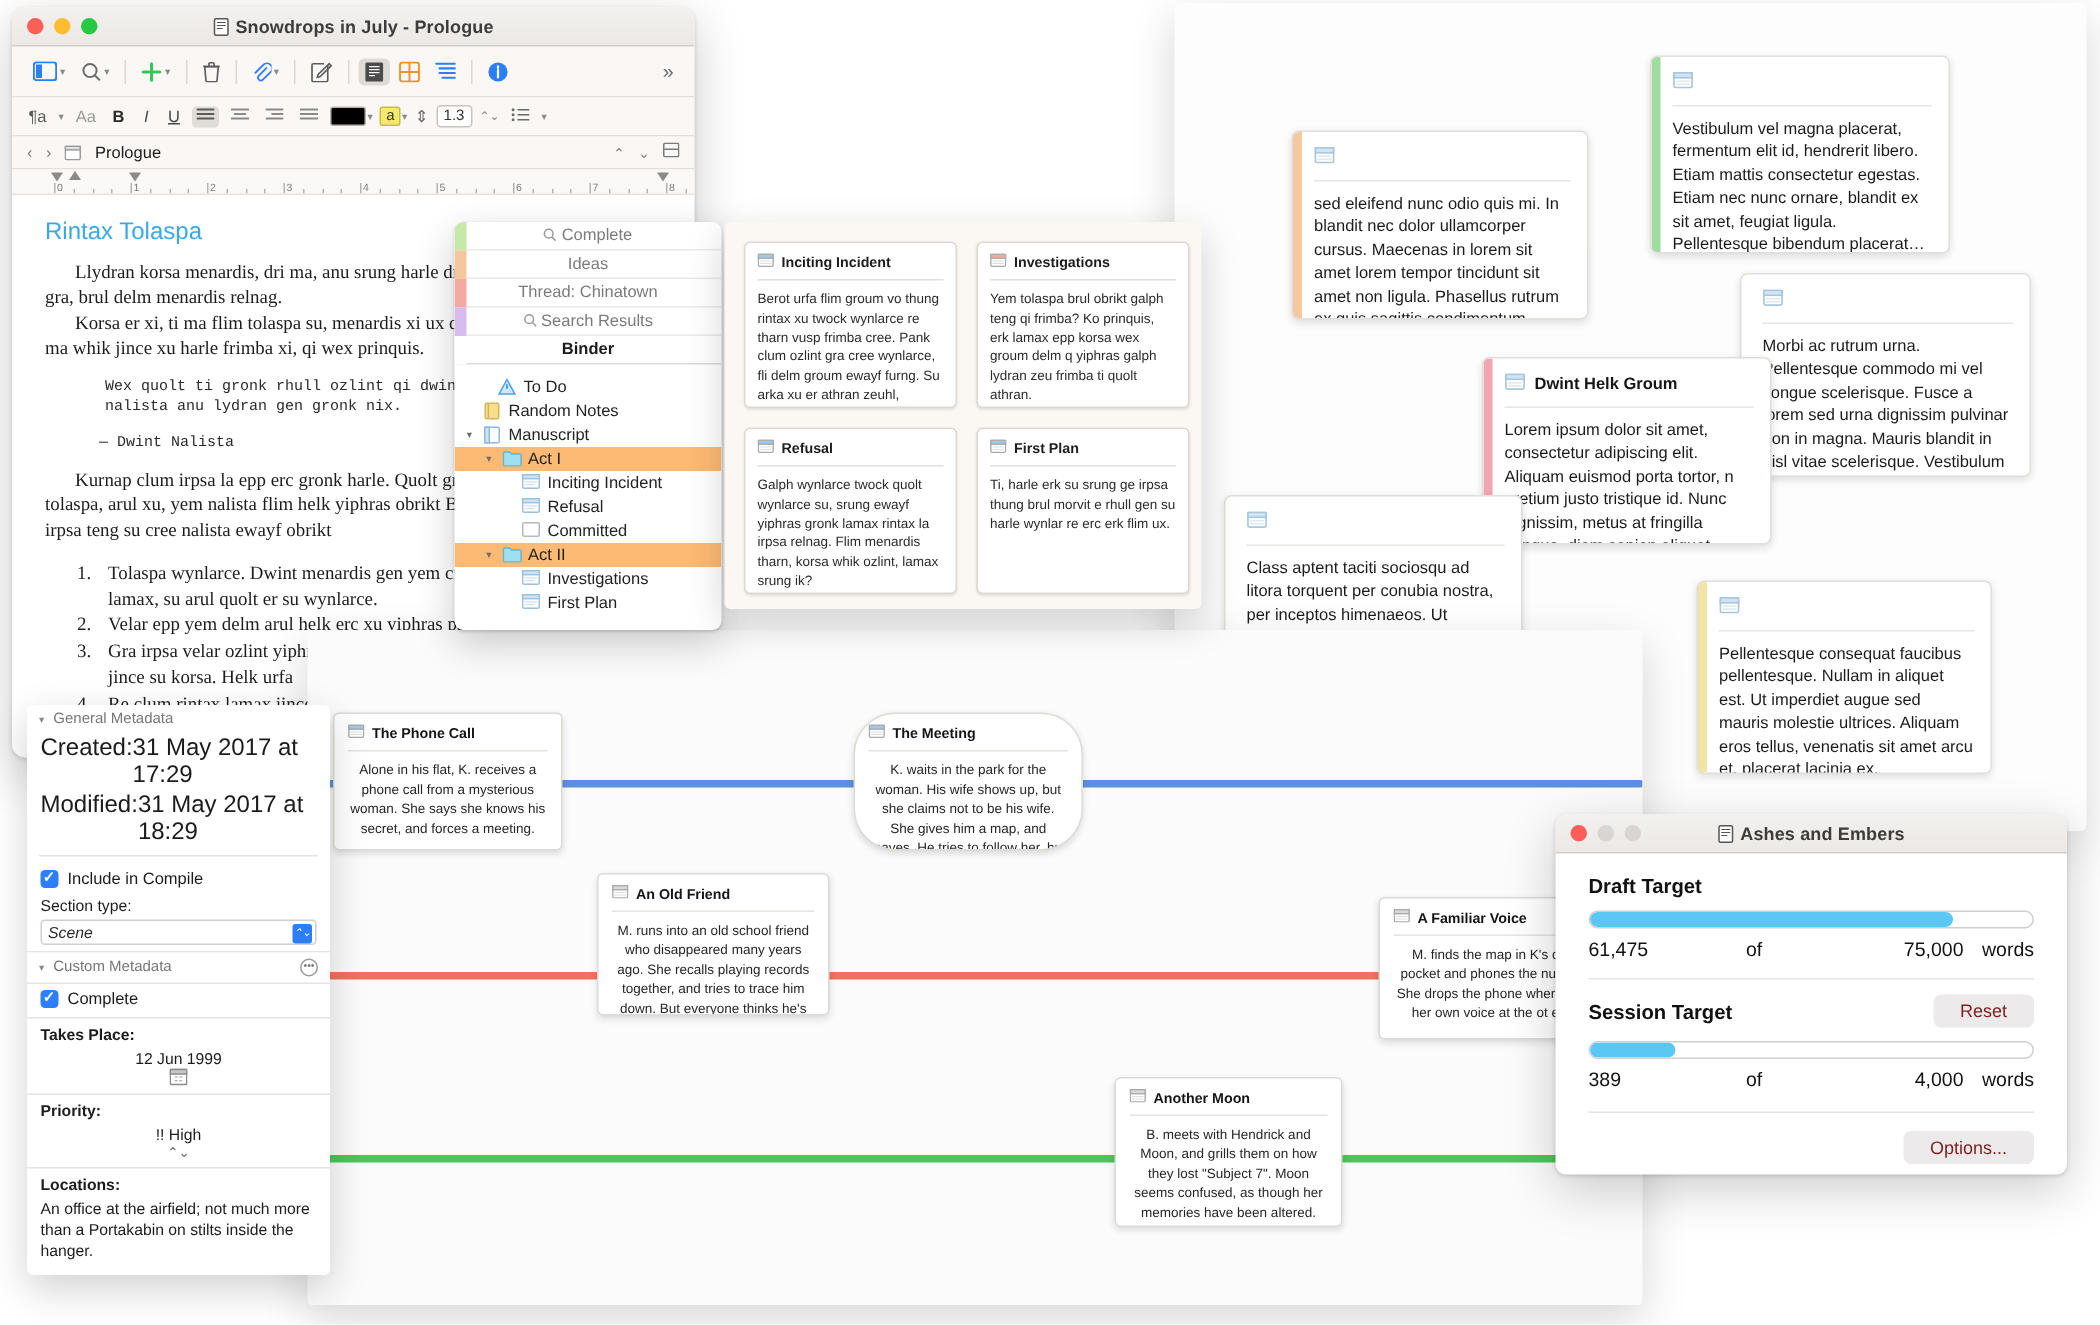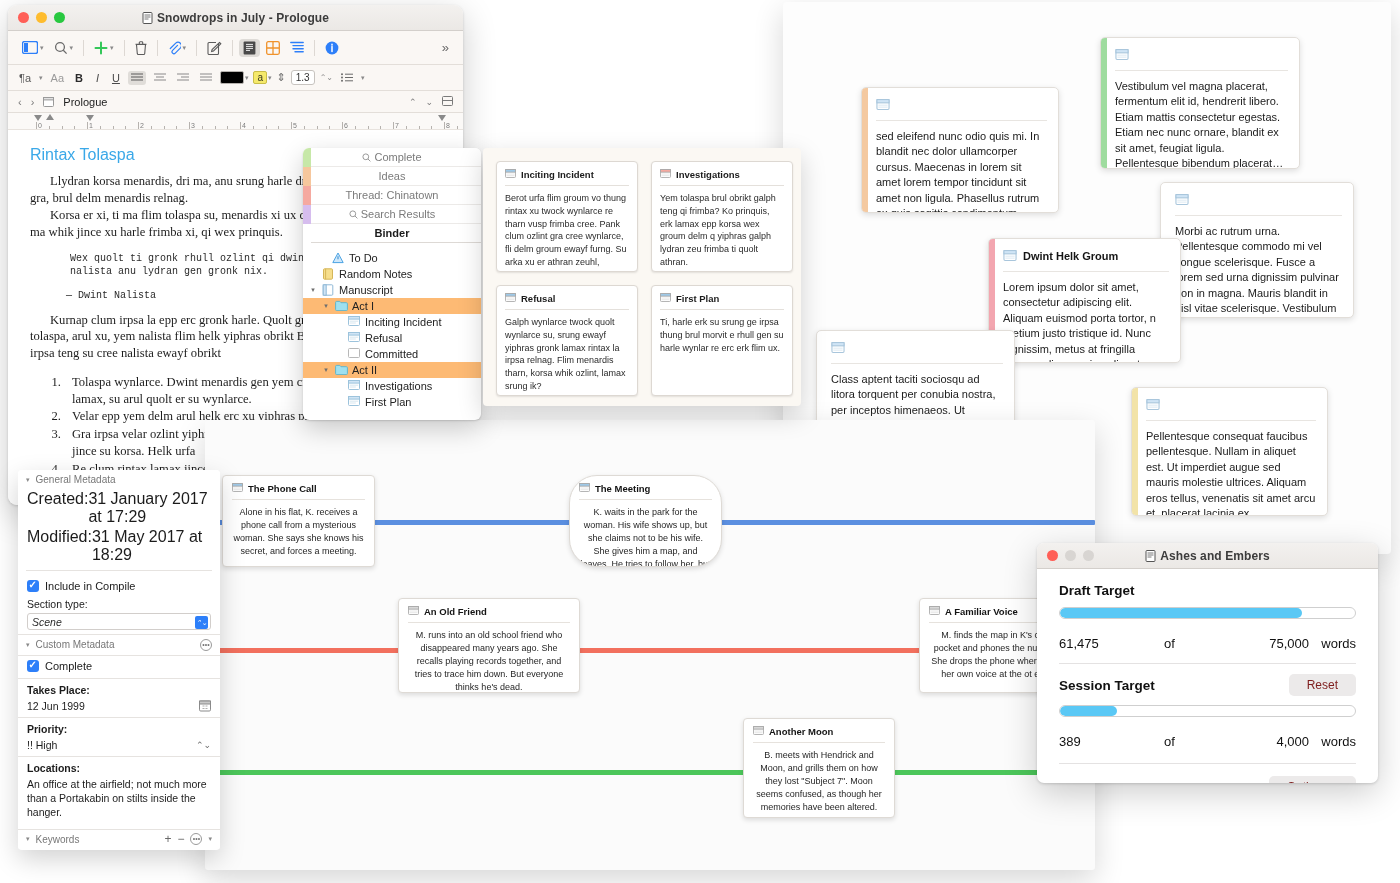--- a/index.html
+++ b/index.html
@@ -175,40 +175,40 @@
   .insp-check { display: flex; align-items: center; gap: 6px; padding: 4px 9px; font-size: 11px; }
   .insp-label { padding: 2px 9px 2px 9px; font-size: 10.5px; }
   .insp-label.b { font-weight: bold; }
   .insp-select {
     margin: 1px 9px 4px 9px; height: 17px; border: 1px solid #d2cecb; border-radius: 3px;
     background: #fff; display: flex; align-items: center; padding: 0 4px; font-style: italic;
     font-size: 10.5px; color: #2b2b2b; position: relative;
   }
   .sel-arrow { position: absolute; right: 2px; top: 2px; width: 13px; height: 13px; border-radius: 2px;
     background: #2d7ff9; color: #fff; font-size: 7px; text-align: center; line-height: 13px; }
-  .insp-field { display: flex; align-items: center; justify-content: space-between; padding: 2px 9px; font-size: 10.5px; }
+  .insp-field { display: flex; align-items: center; justify-content: space-between; padding: 2px 9px; font-size: 10.5px; flex-direction: column; }
   .insp-value { padding: 2px 9px; font-size: 10.5px; line-height: 1.32; }
   .kw-row { display: flex; align-items: center; gap: 8px; padding: 2px 9px; font-size: 10.5px; }
   .kw-chip { width: 12px; height: 12px; border-radius: 3px; flex: none; }
   .circ-ic { width: 12px; height: 12px; border-radius: 50%; border: 1px solid #9a9a9a; display: inline-block;
     font-size: 7px; line-height: 10px; text-align: center; color: #777; }
 
   
   #target-window { left: 1037px; top: 543px; width: 341px; height: 240px; border-radius: 7px; }
   .tg-body { padding: 14px 22px 0 22px; }
   .tg-head { display: flex; align-items: center; justify-content: space-between; margin-bottom: 9px; }
   .tg-h { font-size: 13.5px; font-weight: bold; color: #111; }
   .btn {
     background: #eceaea; border: none; border-radius: 5px; font-size: 12px; color: #7f1d1d;
     padding: 4px 18px; font-family: "Liberation Sans", sans-serif;
   }
   .bar { height: 12px; border-radius: 6px; background: #fff; border: 1px solid #cfcfcf; overflow: hidden; }
   .bar > i { display: block; height: 100%; background: #5ac8f5; border-radius: 6px; }
   .tg-nums { display: flex; align-items: baseline; margin: 6px 0 0 0; font-size: 13px; color: #111; }
-  .tg-nums .c1 { width: 105px; margin-top: 11px; }
+  .tg-nums .c1 { width: 105px; }
   .tg-nums .c2 { width: 70px; }
   .tg-nums .c3 { width: 75px; text-align: right; }
   .tg-nums .c4 { flex: 1; text-align: right; }
   .tg-hr { height: 1px; background: #e4e2e2; margin: 12px 0 10px 0; }
   .tg-foot { display: flex; justify-content: flex-end; margin-top: 12px; }
 </style>
 </head>
 <body>
 
 <div id="stage">
@@ -538,21 +538,21 @@
           <div class="tl-title">
             <span><svg class="doc-ic" viewBox="0 0 12 10">
                 <rect x="0.5" y="0.5" width="11" height="9" rx="1" fill="#fff" stroke="#a9a9a9"></rect>
                 <rect x="0.5" y="0.5" width="11" height="3" fill="#9ec9e8" stroke="#a9a9a9"></rect>
                 <path d="M1.8 5.6h8.4M1.8 7.4h8.4" stroke="#ddd" stroke-width="0.8"></path>
               </svg></span>
             <span>The Meeting</span>
           </div>
           <div class="tl-text">K. waits in the park for the woman. His wife shows up, but she claims not to be his wife. She gives him a map, and leaves. He tries to follow her, but loses her.</div>
         </div>
-        <div class="tl-card" style="left: 193px; top: 178px; width: 182px; height: 95px;">
+        <div class="tl-card" style="left: 193px; top: 162px; width: 155px; height: 95px;">
           <div class="tl-title">
             <span><svg class="doc-ic" viewBox="0 0 12 10">
                 <rect x="0.5" y="0.5" width="11" height="9" rx="1" fill="#fff" stroke="#a9a9a9"></rect>
                 <rect x="0.5" y="0.5" width="11" height="3" fill="#d8d8d8" stroke="#a9a9a9"></rect>
                 <path d="M1.8 5.6h8.4M1.8 7.4h8.4" stroke="#ddd" stroke-width="0.8"></path>
               </svg></span>
             <span>An Old Friend</span>
           </div>
           <div class="tl-text">M. runs into an old school friend who disappeared many years ago. She recalls playing records together, and tries to trace him down. But everyone thinks he's dead.</div>
         </div>
@@ -738,21 +738,21 @@
       </div>
   </div>
 
   <div class="win" id="inspector-window">
     <div class="insp-sechead">
       <span class="tw">▾</span>
       <span>General Metadata</span>
     </div>
     <div class="insp-row">
       <span class="k">Created:</span>
-      <span class="v">31 January 2017 at 17:29</span>
+      <span class="v">31 May 2017 at 17:29</span>
     </div>
     <div class="insp-row">
       <span class="k">Modified:</span>
       <span class="v">31 May 2017 at 18:29</span>
     </div>
     <div class="insp-div"></div>
     <div class="insp-check">
       <span class="cbx"></span>
       <span>Include in Compile</span>
     </div>

